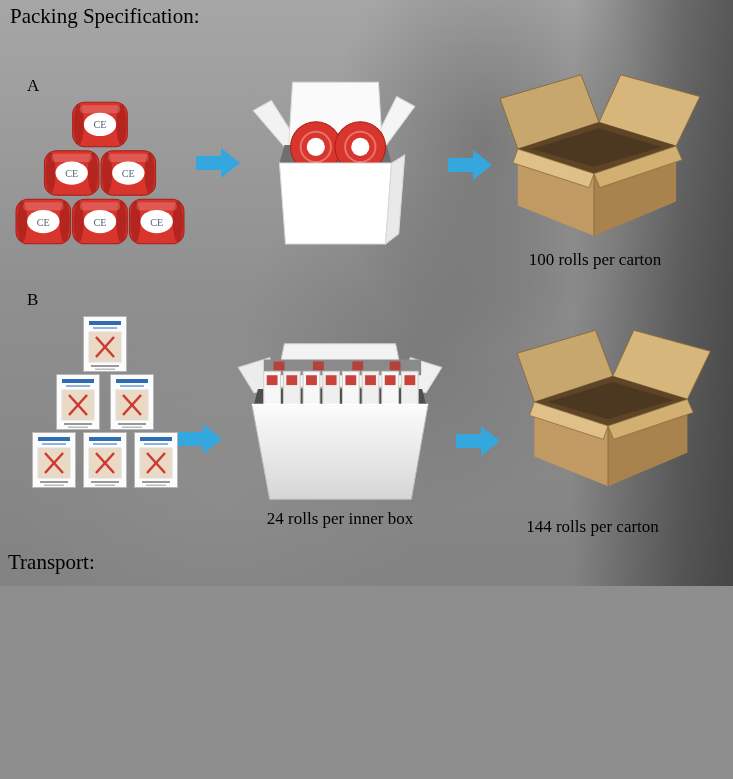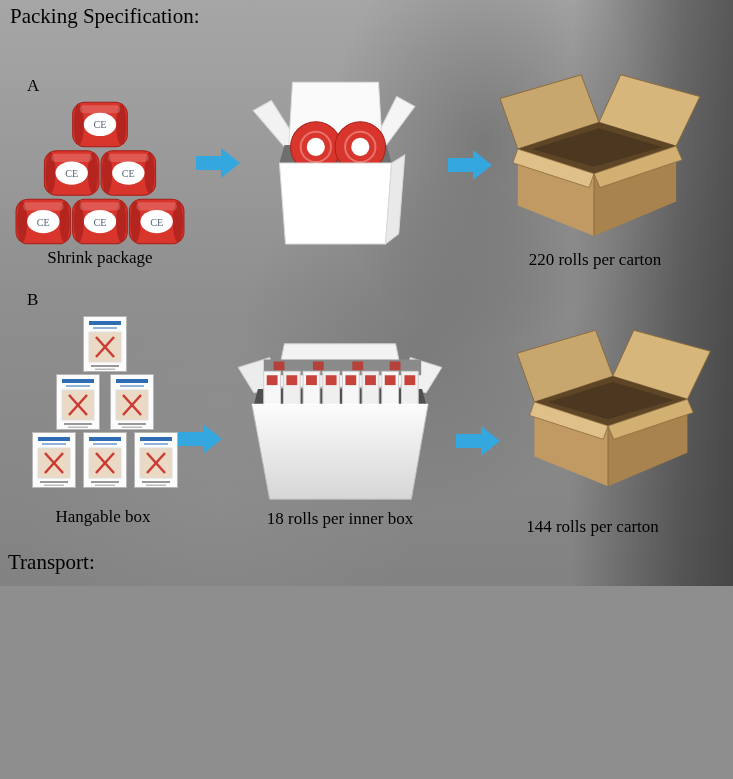--- a/index.html
+++ b/index.html
@@ -127,22 +127,21 @@
       <polygon points="0,8 25,8 25,0 44,15 25,30 25,22 0,22" fill="#35a7df"></polygon>
     </svg>
   </div>
 
   <div class="abs illus" style="left:480px;top:55px;width:228px;height:188px">
     <svg viewBox="0 0 230 190">
         <use href="#sym-carton"></use>
       </svg>
   </div>
 
-  <div class="caption" style="left:12px;top:249px;width:176px">Shrink package</div>
-  <div class="caption" style="left:495px;top:251px;width:200px">220 rolls per carton</div>
+  <div class="caption" style="left:495px;top:251px;width:200px">100 rolls per carton</div>
 
   <div class="sec-label" style="left:27px;top:290px">B</div>
 
   <div class="abs illus" style="left:30px;top:312px;width:150px;height:190px">
     <svg viewBox="0 0 150 190">
       <use href="#sym-hangbox" x="53" y="4" width="44" height="56"></use>
       <use href="#sym-hangbox" x="26" y="62" width="44" height="56"></use>
       <use href="#sym-hangbox" x="80" y="62" width="44" height="56"></use>
       <use href="#sym-hangbox" x="2" y="120" width="44" height="56"></use>
       <use href="#sym-hangbox" x="53" y="120" width="44" height="56"></use>
@@ -195,22 +194,21 @@
       <polygon points="0,8 25,8 25,0 44,15 25,30 25,22 0,22" fill="#35a7df"></polygon>
     </svg>
   </div>
 
   <div class="abs illus" style="left:498px;top:302px;width:220px;height:200px">
     <svg viewBox="0 0 230 190">
         <use href="#sym-carton"></use>
       </svg>
   </div>
 
-  <div class="caption" style="left:18px;top:508px;width:170px">Hangable box</div>
-  <div class="caption" style="left:232px;top:510px;width:216px">18 rolls per inner box</div>
+  <div class="caption" style="left:232px;top:510px;width:216px">24 rolls per inner box</div>
   <div class="caption" style="left:490px;top:518px;width:205px">144 rolls per carton</div>
 
   <div class="title" style="left:8px;top:550px">Transport:</div>
 
   <div class="sec-label" style="left:22px;top:588px">A</div>
   <div class="sec-label" style="left:264px;top:588px">B</div>
   <div class="sec-label" style="left:508px;top:588px">C</div>
 
   <div class="photo bordered" style="left:22px;top:610px;width:221px;height:160px">
     <svg viewBox="0 0 221 160" preserveAspectRatio="none">

